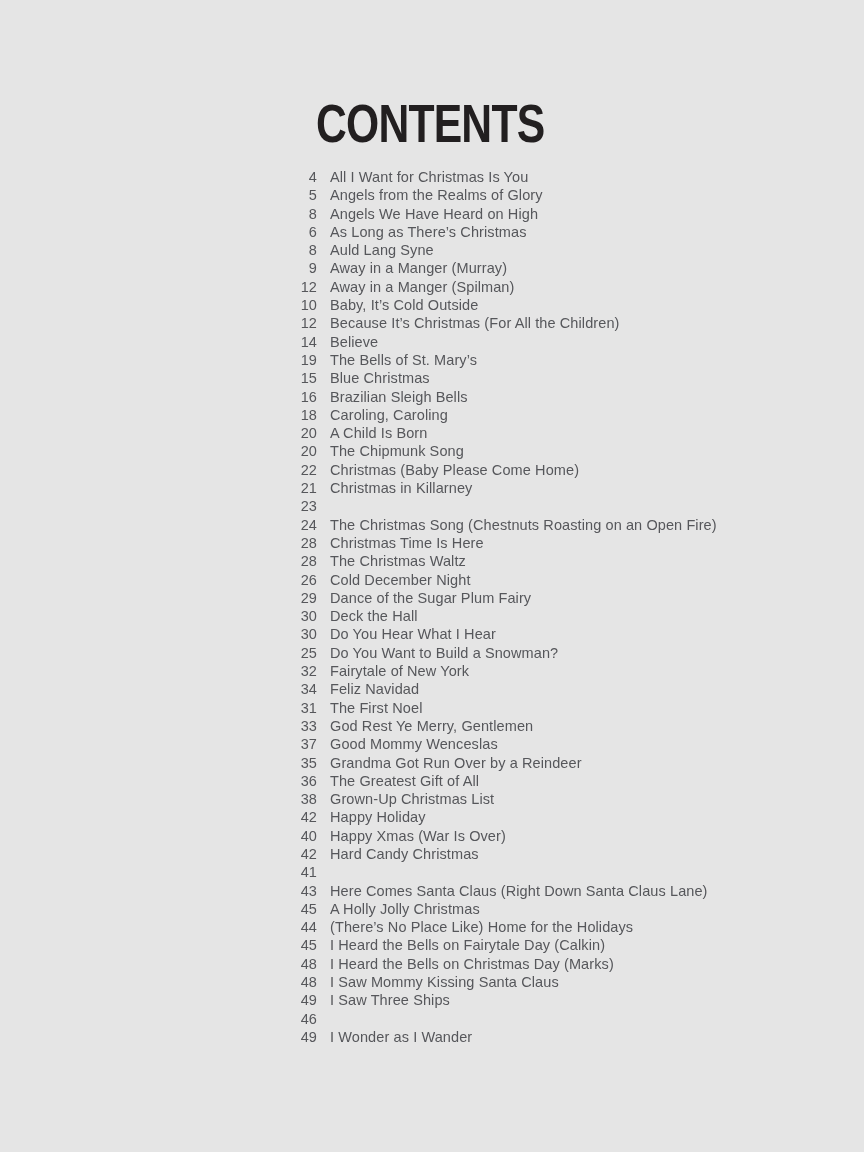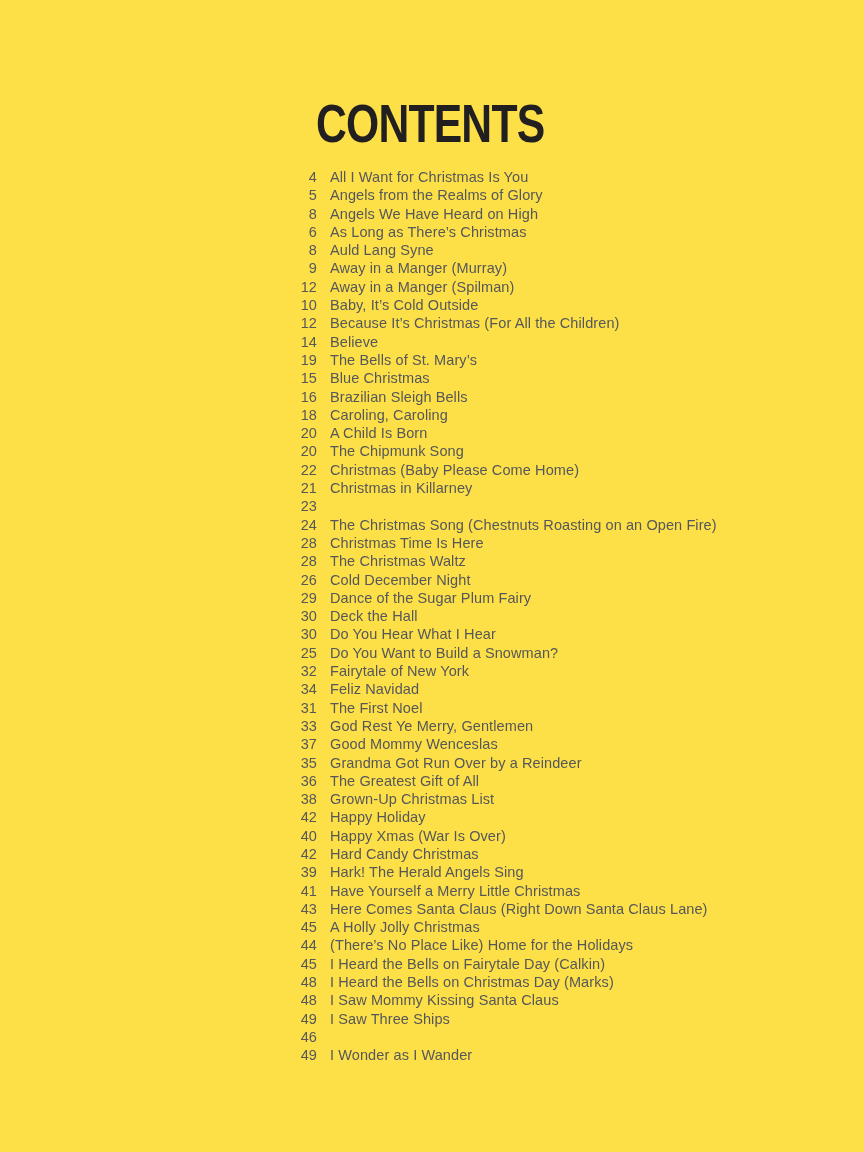--- a/index.html
+++ b/index.html
@@ -4,21 +4,21 @@
 <style>
   html, body {
     margin: 0;
     padding: 0;
     background: #ffffff;
   }
   .page {
     position: relative;
     width: 864px;
     height: 1152px;
-    background: #fde047;
+    background: #e5e5e5;
     overflow: hidden;
     font-family: "Liberation Sans", sans-serif;
   }
   .page-title {
     position: absolute;
     left: 316px;
     top: 97px;
     margin: 0;
     font-size: 54px;
     line-height: 52px;
@@ -244,28 +244,23 @@
   <li class="toc-entry">
     <span class="toc-page-number">40</span>
     <span class="toc-song-title">Happy Xmas (War Is Over)</span>
   </li>
 
   <li class="toc-entry">
     <span class="toc-page-number">42</span>
     <span class="toc-song-title">Hard Candy Christmas</span>
   </li>
 
-  <li class="toc-entry">
-    <span class="toc-page-number">39</span>
-    <span class="toc-song-title">Hark! The Herald Angels Sing</span>
-  </li>
 
   <li class="toc-entry">
     <span class="toc-page-number">41</span>
-    <span class="toc-song-title">Have Yourself a Merry Little Christmas</span>
   </li>
 
   <li class="toc-entry">
     <span class="toc-page-number">43</span>
     <span class="toc-song-title">Here Comes Santa Claus (Right Down Santa Claus Lane)</span>
   </li>
 
   <li class="toc-entry">
     <span class="toc-page-number">45</span>
     <span class="toc-song-title">A Holly Jolly Christmas</span>

